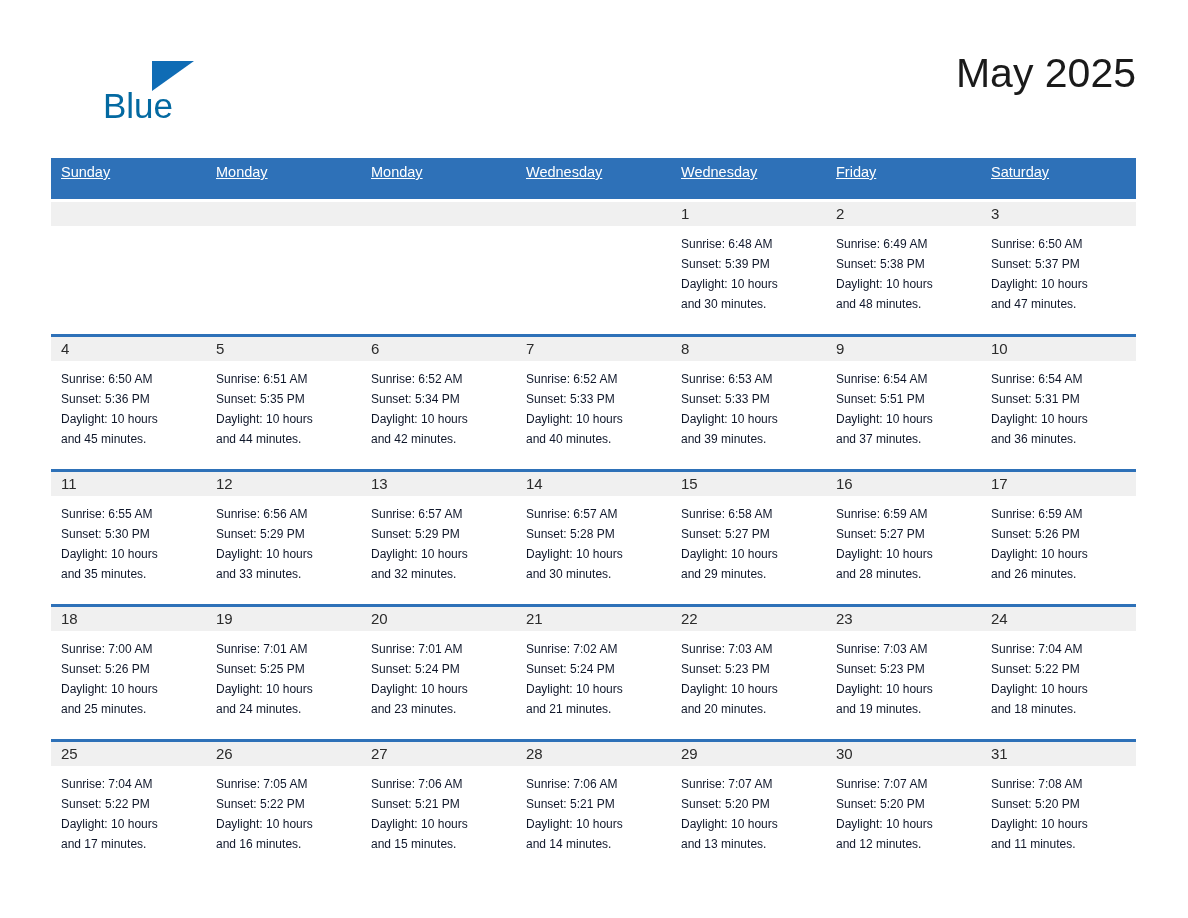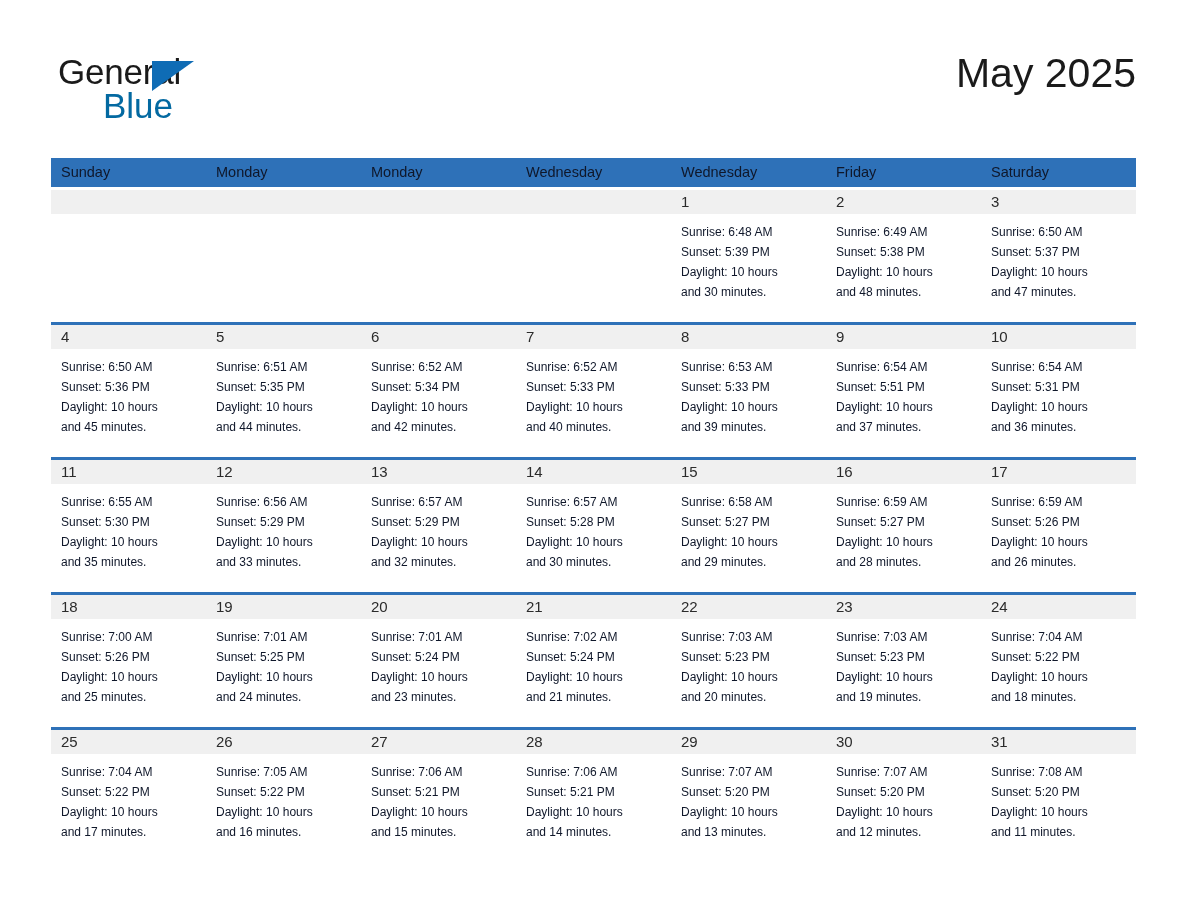--- a/index.html
+++ b/index.html
@@ -93,28 +93,29 @@
     border-collapse: collapse;
     table-layout: fixed;
   }
   .calendar th, .calendar td {
     padding: 0;
     margin: 0;
     vertical-align: top;
   }
   .dow {
     background: #2e71b8;
-    color: #0f172a;
+    color: #ffffff;
     font-size: 14.5px;
     font-weight: normal;
     text-align: left;
-    height: 29px;
+    height: 41px;
     line-height: 29px;
     padding-left: 10px !important;
     box-sizing: border-box;
+    text-decoration: underline;
   }
   .week-row > td {
     height: 135px;
     box-sizing: border-box;
   }
   .week-row.last > td {
     height: 115px;
   }
   .cell {
     position: relative;
@@ -152,21 +153,20 @@
     white-space: nowrap;
   }
 </style>
 </head>
 <body>
 
 <div class="page">
 
   <div class="header">
     <div class="logo">
-      <span class="logo-general">General</span>
       <span class="logo-tri"></span>
       <span class="logo-blue">Blue</span>
     </div>
     <div class="title-month">May 2025</div>
   </div>
 
   <table class="calendar">
     <thead>
       <tr>
         <th class="dow">Sunday</th>

